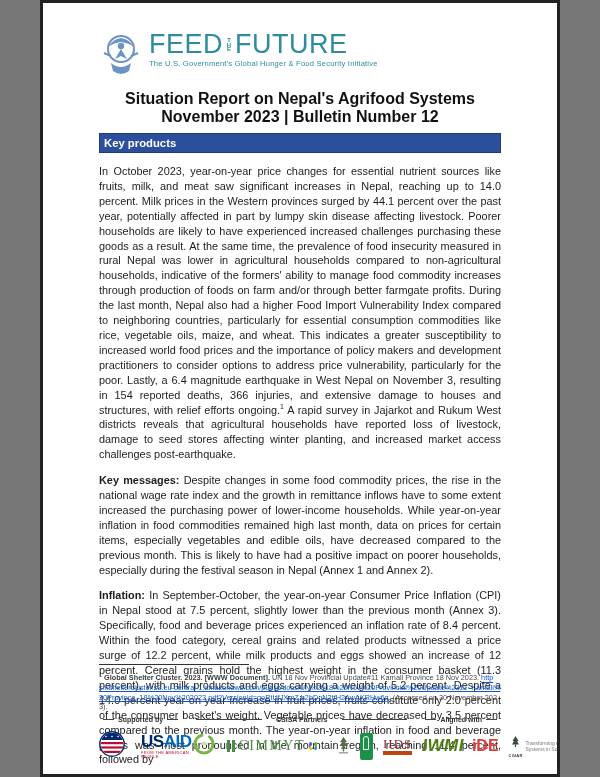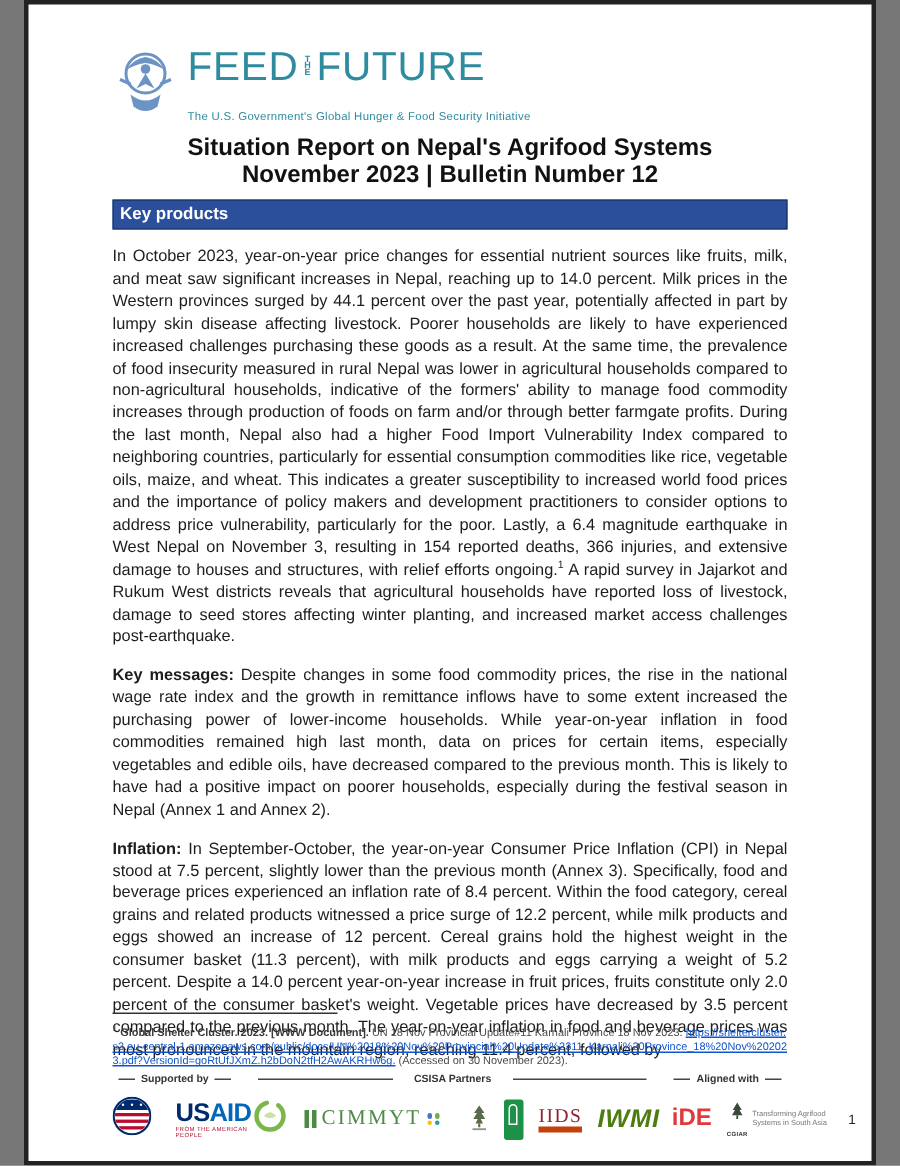--- a/index.html
+++ b/index.html
@@ -1,29 +1,29 @@
 <!DOCTYPE html>
 <html><head>
 <meta charset="utf-8">
 <style>
   * { margin:0; padding:0; box-sizing:border-box; }
   html,body { background:#777; }
   .page {
-    position:relative; width:568px; height:777px; margin:0 auto;
+    position:relative; width:520px; height:777px; margin:0 auto;
     background:#ffffff; border:3px solid #222;
     padding:0 56px; overflow:hidden;
     font-family:"Liberation Sans", sans-serif; color:#1c1c1c;
   }
   
   .brand { display:flex; align-items:flex-start; margin-top:26px; height:56px; }
   .seal { flex:0 0 auto; margin-right:6px; }
   .brand-text { display:flex; flex-direction:column; }
   .wordmark { display:flex; align-items:center; color:#2e8c9e; font-size:27px; letter-spacing:.5px; line-height:30px; }
   .wordmark .the { writing-mode:vertical-rl; text-orientation:upright; font-size:6px; font-weight:bold; letter-spacing:-1.5px; margin:0 2px; line-height:8px; }
-  .tagline { font-size:7.6px; color:#2e8c9e; margin-top:14px; letter-spacing:.2px; }
+  .tagline { font-size:7.6px; color:#2e8c9e; margin-top:0; letter-spacing:.2px; }
   
   .doc-title { text-align:center; font-weight:bold; font-size:16px; line-height:18px; margin-top:5px; color:#111; }
   
   .banner {
     margin-top:7px; background:#2b4f9b; color:#fff; font-weight:bold;
     font-size:11.3px; line-height:16px; padding:1px 4px 1px 4px;
     border:1px solid #1d3a77;
   }
   .banner.second { margin-top:7px; }
   

